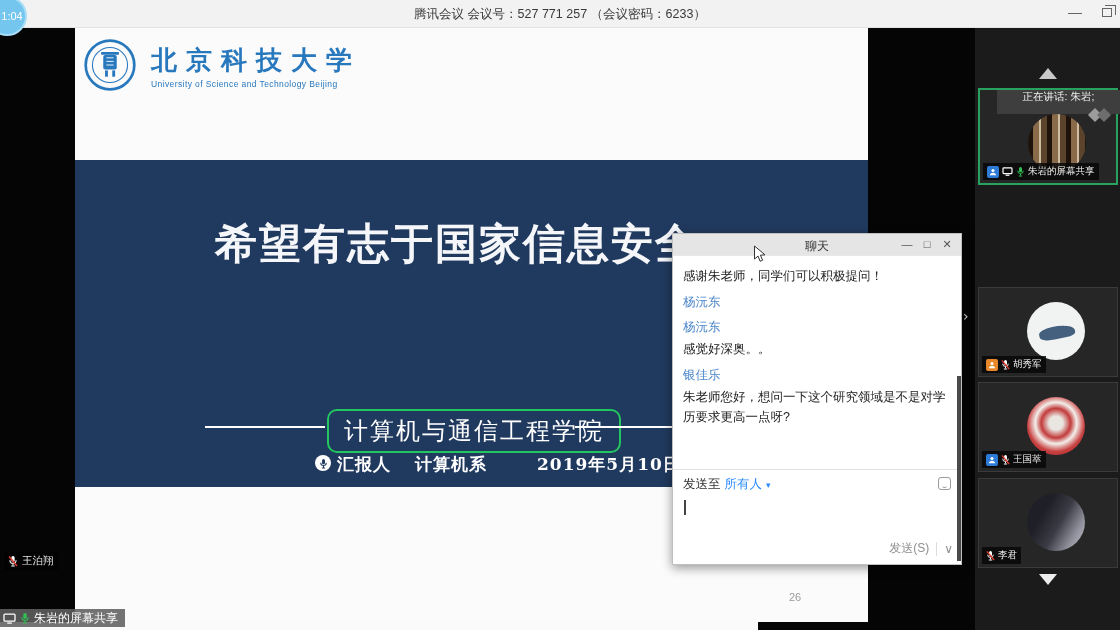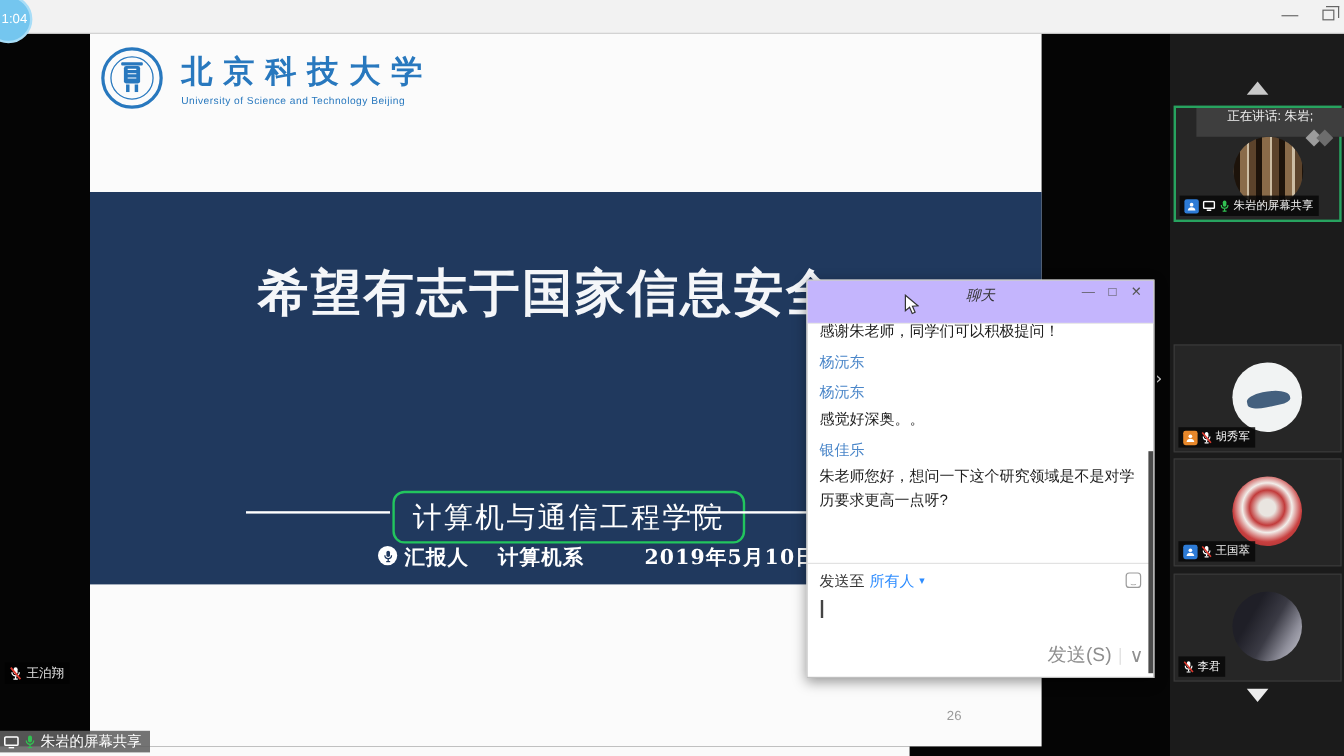--- a/index.html
+++ b/index.html
@@ -31,36 +31,36 @@
   .dept-box { position:absolute; left:252px; top:249px; border:2px solid #22c55e; border-radius:10px; padding:4px 15px; color:#fff; font-size:24px; letter-spacing:2px; font-family:Liberation Sans, sans-serif; }
   .pres { position:absolute; top:293px; color:#fff; font-family:"DejaVu Serif","Liberation Serif",serif; font-size:17px; font-weight:bold; letter-spacing:1px; }
   .mic-badge { position:absolute; left:240px; top:295px; width:16px; height:16px; border-radius:50%; background:#fff; display:flex; align-items:center; justify-content:center; }
   .p-label { left:262px; }
   .p-dept { left:340px; }
   .p-date { left:462px; }
   .page-num { position:absolute; left:714px; top:563px; color:#9a9a9a; font-size:11px; }
 
   
   .chat { position:absolute; left:672px; top:233px; width:290px; height:332px; background:#fff; border:1px solid #bfbfbf; box-shadow:0 3px 10px rgba(0,0,0,.4); z-index:10; }
-  .chat-titlebar { position:relative; height:36px; background:#c4b5fd; border-bottom:1px solid #e8e8e8;font-style:italic; }
+  .chat-titlebar { position:relative; height:22px; background:#e5e5e5; border-bottom:1px solid #e8e8e8; }
   .chat-title { position:absolute; left:0; right:0; top:4px; text-align:center; font-size:12px; color:#333; }
   .chat-controls { position:absolute; right:4px; top:0; height:22px; display:flex; }
   .chat-controls span { width:20px; height:22px; text-align:center; line-height:21px; font-size:11px; color:#555; }
   .chat-body { position:absolute; left:0; top:22px; width:100%; height:215px; overflow:hidden; padding:7px 10px 0 10px; }
   .msg-name { color:#4a86c9; font-size:12.5px; margin-top:8px; }
   .msg-text { color:#1c1c1c; font-size:12.5px; line-height:20px; margin-top:3px; }
   .chat-scroll { position:absolute; right:0px; top:142px; width:4px; height:185px; background:#4a4a4a; z-index:12; }
   .chat-footer { position:absolute; left:0; bottom:0; width:100%; height:95px; border-top:1px solid #e2e2e2; padding:6px 10px; }
   .send-to { font-size:12.5px; color:#333; display:flex; align-items:center; gap:4px; }
   .send-to .to-val { color:#2D8CFF; }
   .send-to .caret { color:#2D8CFF; font-size:9px; }
   .emoji-btn { position:absolute; right:10px; top:7px; width:13px; height:13px; border:1.2px solid #9b9b9b; border-radius:3px; }
   .emoji-btn::after { content:""; position:absolute; left:2.5px; top:6px; width:5px; height:2.5px; border-bottom:1.2px solid #9b9b9b; border-radius:50%; }
   .input-caret { position:absolute; left:11px; top:30px; width:1.5px; height:15px; background:#444; }
-  .send-row { position:absolute; right:8px; bottom:7px; display:flex; align-items:center; gap:7px; font-size:16px; color:#8f8f8f; }
+  .send-row { position:absolute; right:8px; bottom:7px; display:flex; align-items:center; gap:7px; font-size:12px; color:#8f8f8f; }
   .send-sep { width:1px; height:14px; background:#dcdcdc; }
   .cursor { position:absolute; left:80px; top:11px; z-index:15; }
 
   
   .sidebar { position:absolute; left:975px; top:28px; width:145px; height:602px; background:#1b1b1b; z-index:2; }
   .arrow-up { position:absolute; left:64px; top:40px; width:0; height:0; border-left:9px solid transparent; border-right:9px solid transparent; border-bottom:11px solid #c9c9c9; }
   .arrow-down { position:absolute; left:64px; top:546px; width:0; height:0; border-left:9px solid transparent; border-right:9px solid transparent; border-top:11px solid #ececec; }
   .toast { position:absolute; left:22px; top:62px; width:123px; height:24px; background:#3e3e3e; color:#f0f0f0; font-size:10.5px; display:flex; align-items:center; padding:0 6px; gap:4px; z-index:6;flex-direction:column; }
   .diamonds { margin-left:auto; position:relative; width:26px; height:14px; }
   .diamonds i { position:absolute; width:10px; height:10px; transform:rotate(45deg); }
@@ -91,20 +91,21 @@
   .share-banner { position:absolute; left:0; top:609px; height:18px; display:flex; align-items:center; gap:4px; background:rgba(96,96,96,.88); padding:0 7px 0 3px; color:#fff; font-size:12px; z-index:4; }
   .bottom-strip { position:absolute; left:0; top:622px; width:758px; height:8px; background:#fafafa; z-index:1; }
   .expand-chevron { position:absolute; left:963px; top:308px; color:#d8d8d8; font-size:14px; z-index:5; font-family:"DejaVu Sans",sans-serif; }
 </style>
 </head>
 <body>
 
 <div class="screen">
 
   <div class="titlebar">
+    <div class="title">腾讯会议 会议号：527 771 257 （会议密码：6233）</div>
     <div class="win-min">—</div>
     <div class="win-restore"></div>
   </div>
   <div class="timer-bubble">1:04</div>
 
   <div class="slide">
     <div class="logo">
       <svg class="seal" viewBox="0 0 60 60">
         <circle cx="30" cy="30" r="27" fill="none" stroke="#2878be" stroke-width="3"></circle>
         <circle cx="30" cy="30" r="19.5" fill="none" stroke="#2878be" stroke-width="1.2"></circle>

